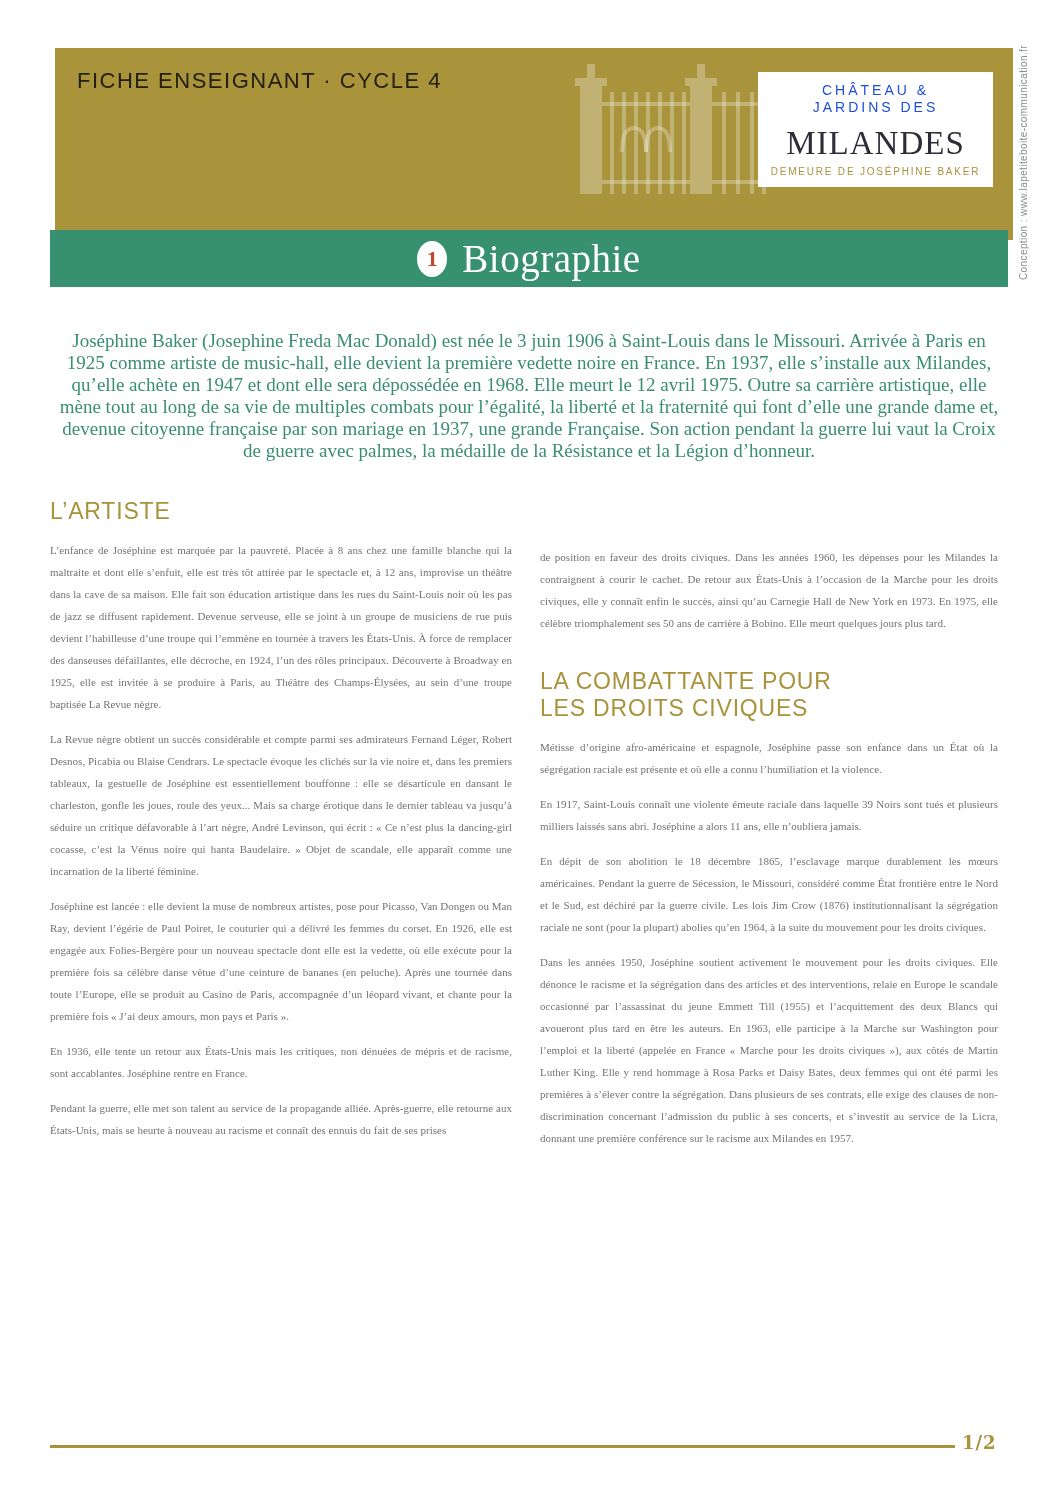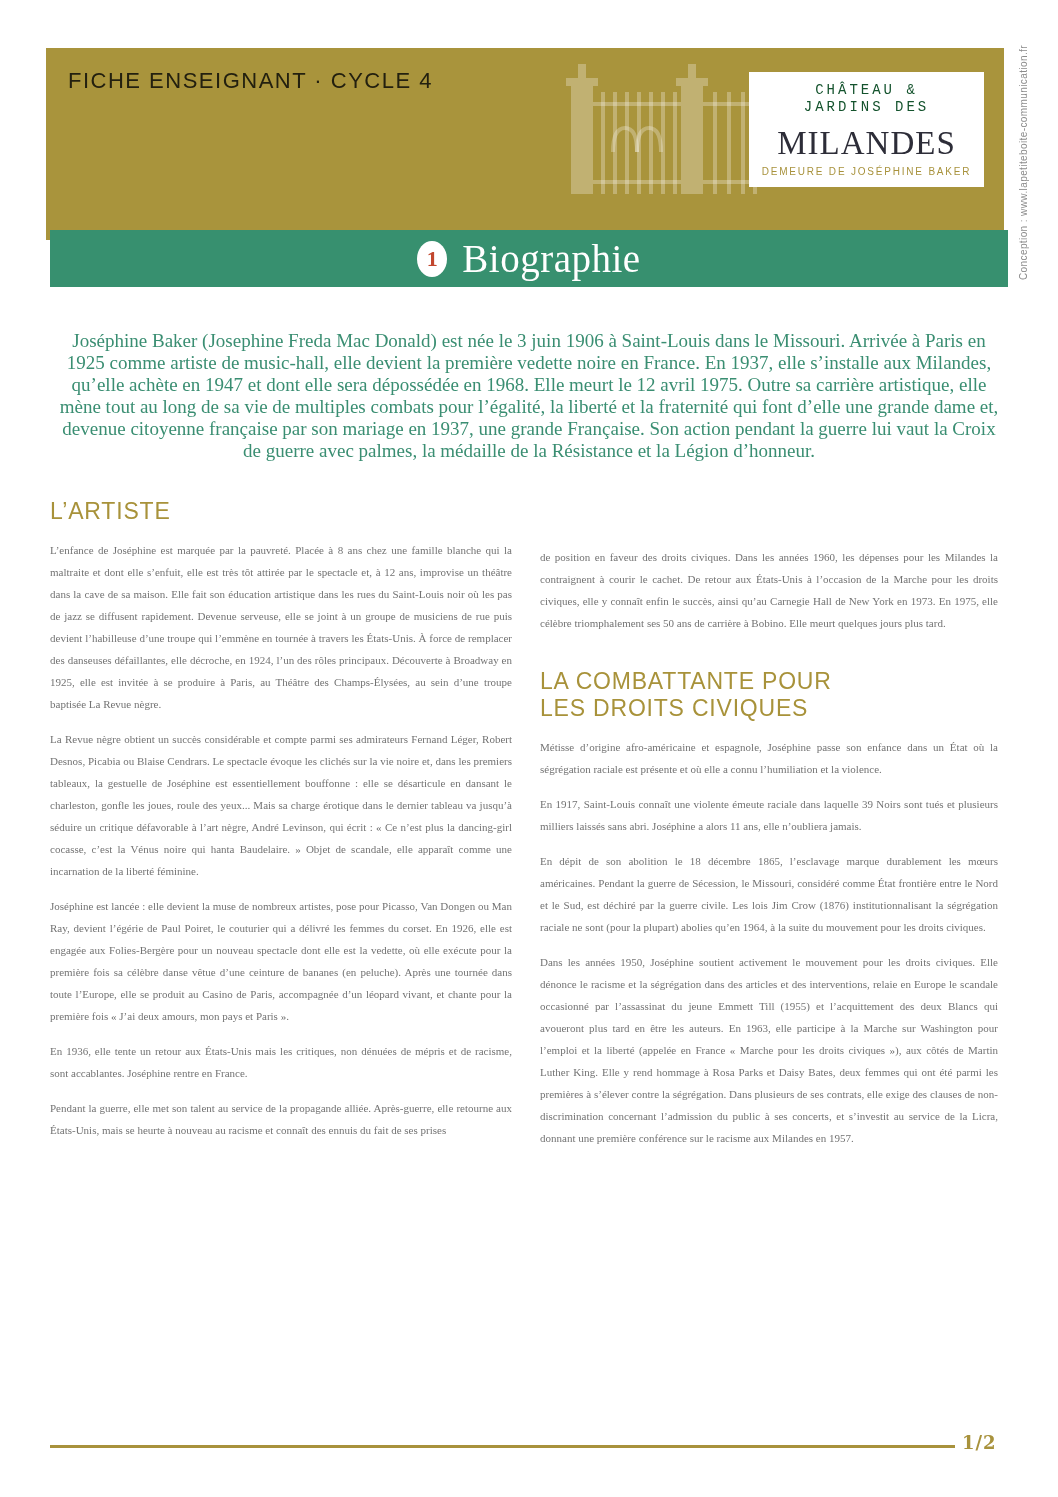--- a/index.html
+++ b/index.html
@@ -7,21 +7,21 @@
   body {
     width:1058px; height:1497px;
     background:#ffffff;
     position:relative;
     font-family:"Liberation Serif", serif;
     overflow:hidden;
   }
 
   
   .header-band {
-    position:absolute; left:46px; top:48px; width:958px; height:192px;
+    position:absolute; left:55px; top:48px; width:958px; height:192px;
     background:#a9943c;
   }
   .kicker {
     position:absolute; left:22px; top:20px;
     font-family:"Liberation Sans", sans-serif;
     font-size:22px; letter-spacing:1.5px; color:#23200f;
   }
   .doc-title {
     position:absolute; left:64px; top:52px;
     font-family:"Liberation Serif", serif;
@@ -30,21 +30,21 @@
   }
   .gate-mark {
     position:absolute; left:505px; top:8px; width:210px; height:158px;
   }
   .logo-box {
     position:absolute; left:703px; top:24px; width:235px; height:115px;
     background:#ffffff;
     display:flex; flex-direction:column; align-items:center; justify-content:center;
     text-align:center;
   }
-  .logo-small { font-family:Liberation Mono, monospace; font-size:14px; letter-spacing:3px; color:#14532d; line-height:1.25; }
+  .logo-small { font-family:Liberation Sans, sans-serif; font-size:14px; letter-spacing:3px; color:#1d4ed8; line-height:1.25; }
   .logo-name  { font-family:"Liberation Serif", serif; font-size:33px; letter-spacing:1px; color:#2d2d38; line-height:1.05; margin-top:9px; }
   .logo-tagline { font-family:"Liberation Sans", sans-serif; font-size:10px; letter-spacing:1.8px; color:#a8923c; margin-top:6px; }
 
   
   .credit-vertical {
     position:absolute; left:1018px; top:45px;
     writing-mode:vertical-rl; transform:rotate(180deg);
     font-family:"Liberation Sans", sans-serif;
     font-size:10px; letter-spacing:0.4px; color:#8b8b8b;
     white-space:nowrap;

